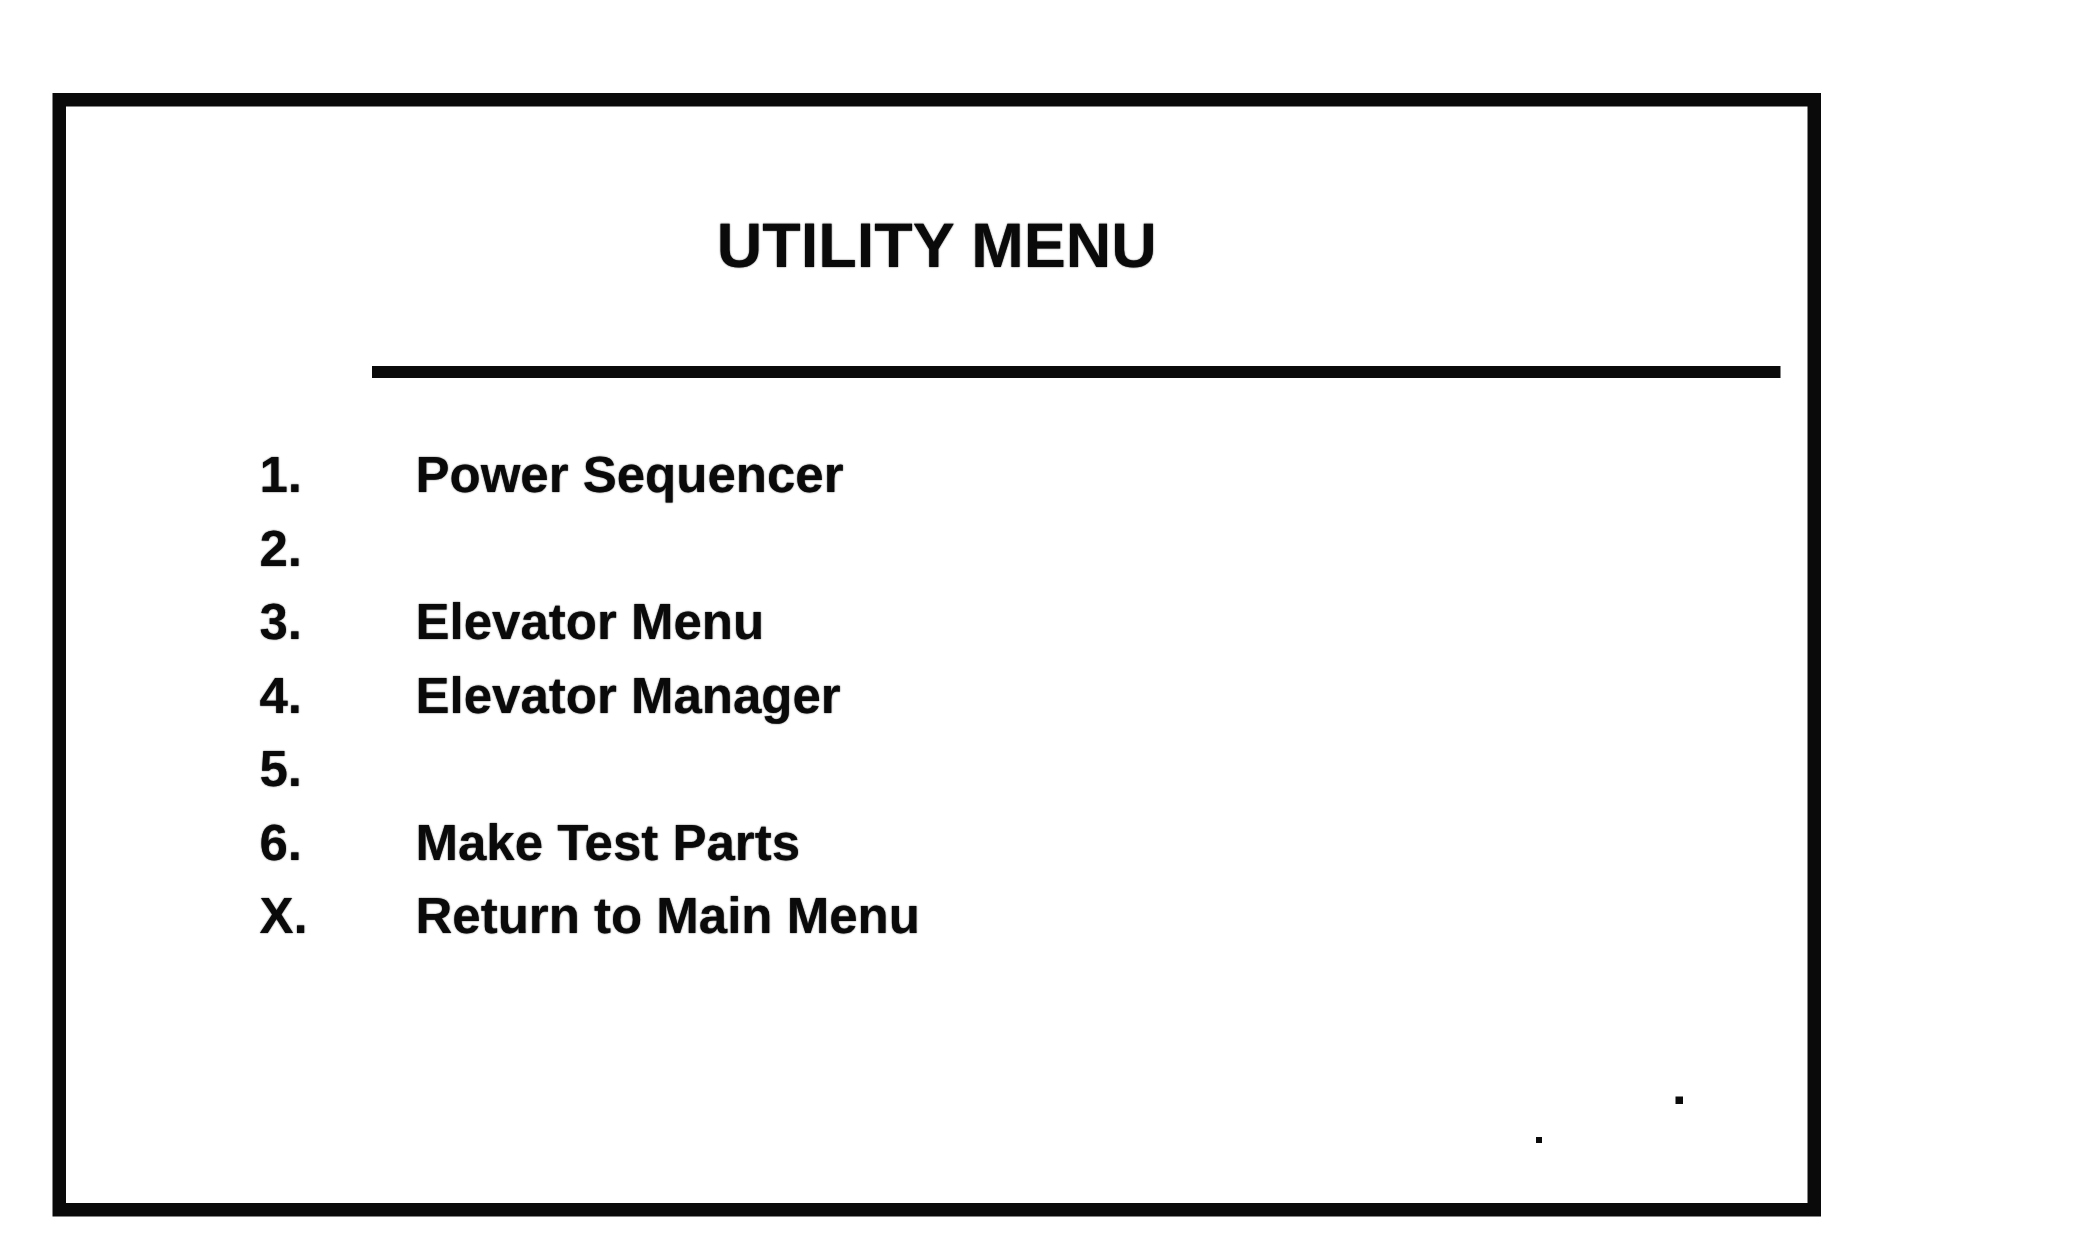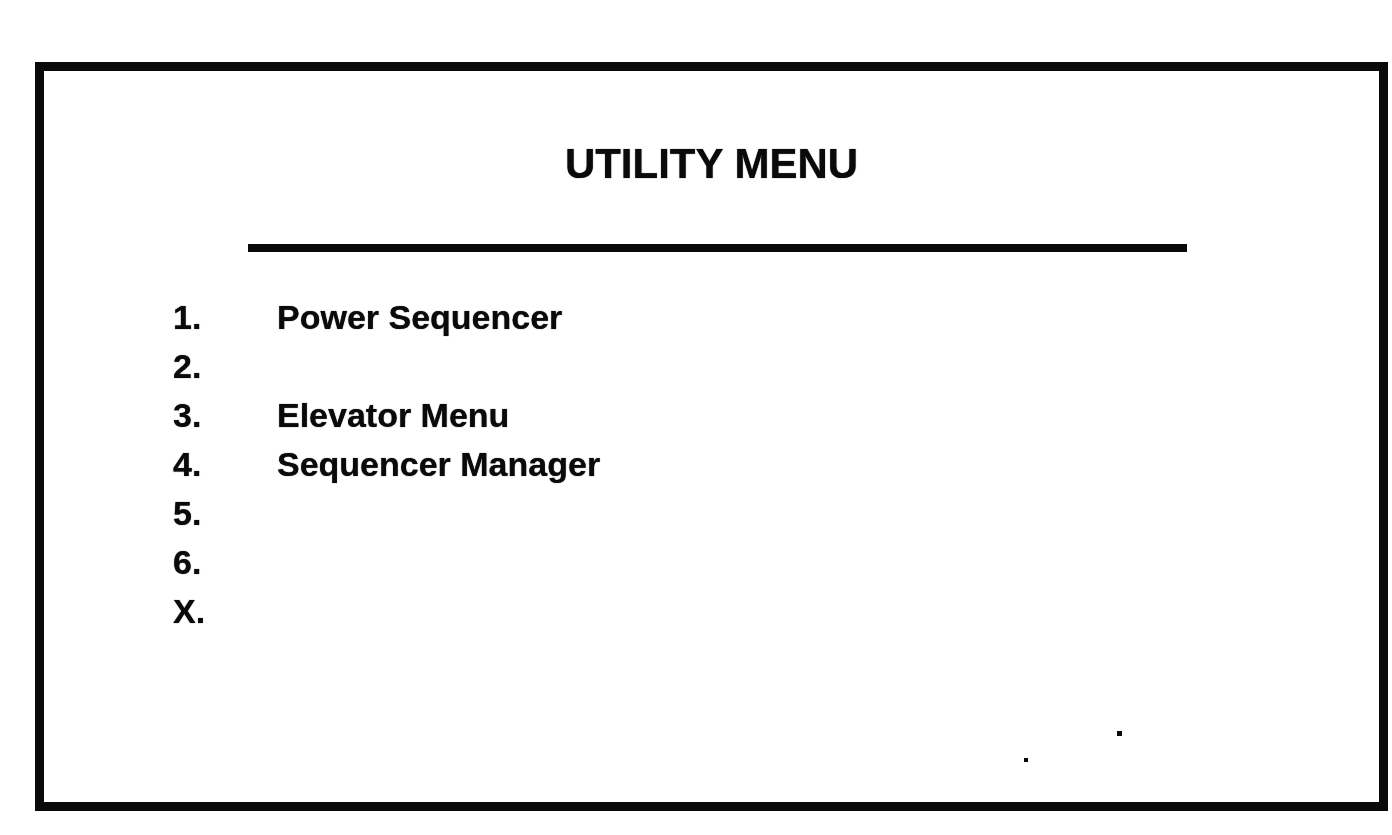--- a/index.html
+++ b/index.html
@@ -17,21 +17,21 @@
     width: 1392px;
     height: 835px;
     background: #ffffff;
   }
 
   
   .frame {
     position: absolute;
     left: 35px;
     top: 62px;
-    width: 1353px;
+    width: 1179px;
     height: 749px;
     border: 9px solid #0a0a0a;
     box-sizing: border-box;
     background: #ffffff;
   }
 
   .title {
     position: absolute;
     left: 0;
     top: 72px;
@@ -113,33 +113,35 @@
         <span class="key">2.</span>
       </div>
 
       <div class="row">
         <span class="key">3.</span>
         <span class="label">Elevator Menu</span>
       </div>
 
       <div class="row">
         <span class="key">4.</span>
-        <span class="label">Sequencer Manager</span>
+        <span class="label">Elevator Manager</span>
       </div>
 
       <div class="row">
         <span class="key">5.</span>
       </div>
 
       <div class="row">
         <span class="key">6.</span>
+        <span class="label">Make Test Parts</span>
       </div>
 
       <div class="row">
         <span class="key">X.</span>
+        <span class="label">Return to Main Menu</span>
       </div>
 
     </div>
 
     <div class="speck speck-1"></div>
     <div class="speck speck-2"></div>
 
   </div>
 </div>
 

